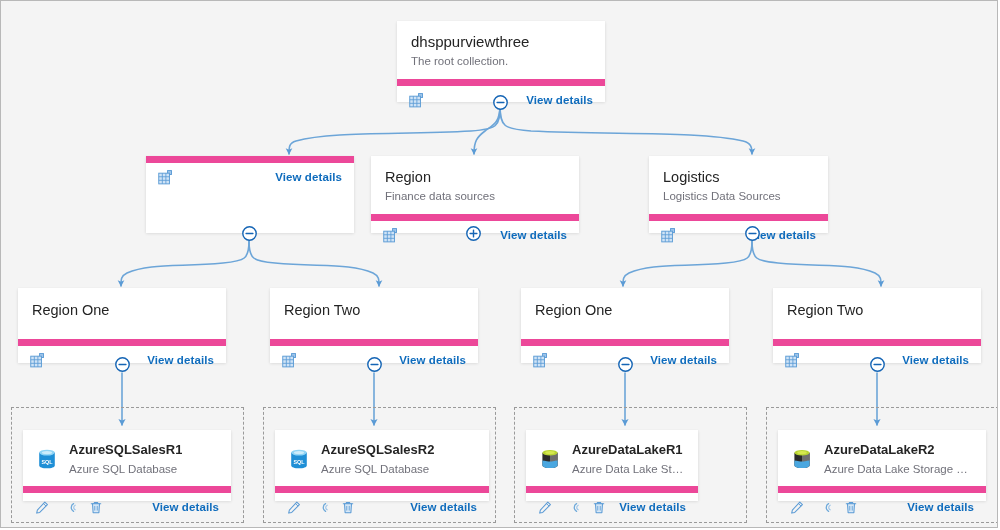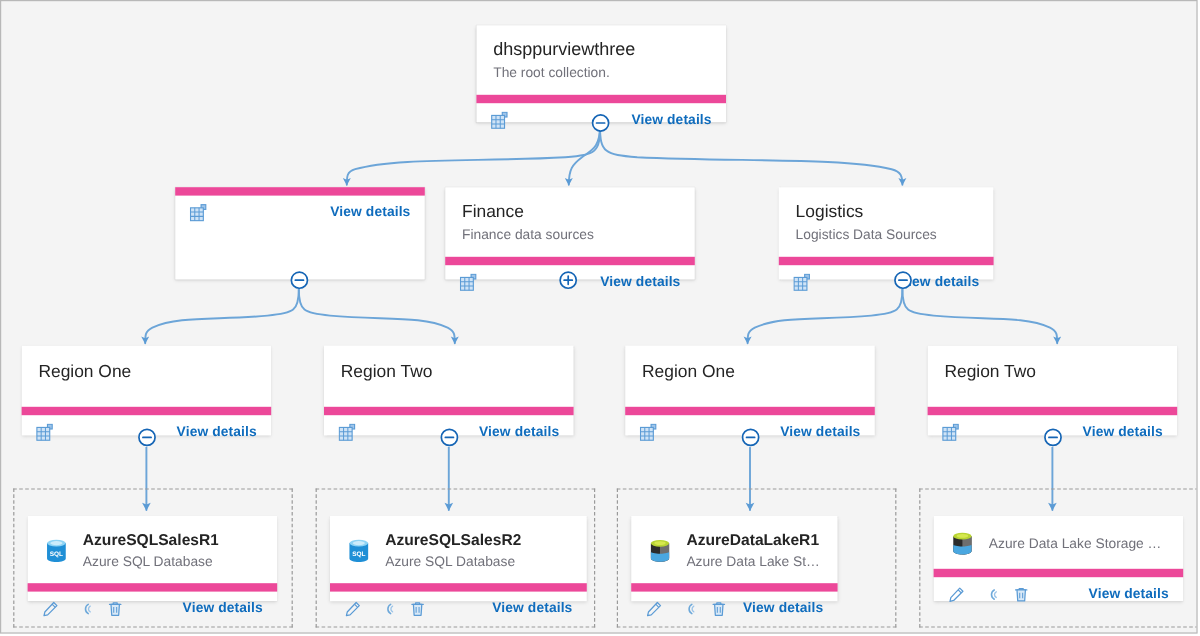--- a/index.html
+++ b/index.html
@@ -157,21 +157,21 @@
   </div>
   <div class="toggle" style="left:240px;top:224px;">
     <svg viewBox="0 0 18 18" xmlns="http://www.w3.org/2000/svg">
       <circle cx="9" cy="9" r="7.1" fill="#ffffff" stroke="#1565b5" stroke-width="1.5"></circle>
       <path d="M5.4 9 H12.6" stroke="#1565b5" stroke-width="1.5" stroke-linecap="round"></path>
     </svg>
   </div>
 
   <div class="card" style="left:370px;top:155px;width:208px;height:77px;">
     <div class="body">
-      <div class="title">Finance</div>
+      <div class="title">Region</div>
       <div class="subtitle">Finance data sources</div>
     </div>
     <div class="footer">
       <span>
         <svg class="grid-icon" viewBox="0 0 16 16" xmlns="http://www.w3.org/2000/svg">
           <rect x="10.2" y="0.6" width="4.2" height="4.2" fill="#9fc5ea" stroke="#5b9bd5" stroke-width="1"></rect>
           <rect x="0.8" y="3.4" width="11.4" height="11.4" fill="#cfe3f6" stroke="#5b9bd5" stroke-width="1"></rect>
           <path d="M4.6 3.4 V14.8 M8.4 3.4 V14.8 M0.8 7.2 H12.2 M0.8 11 H12.2" stroke="#5b9bd5" stroke-width="0.9"></path>
         </svg>
       </span>
@@ -440,20 +440,21 @@
       <span>
         <svg class="asset-icon" viewBox="0 0 24 24" xmlns="http://www.w3.org/2000/svg">
           <path d="M4.4 5.8 V18.2 C4.4 19.9 7.8 21.1 12 21.1 C16.2 21.1 19.6 19.9 19.6 18.2 V5.8 Z" fill="#2b2b2b"></path>
           <path d="M12 5.8 V21.1 C16.2 21.1 19.6 19.9 19.6 18.2 V5.8 Z" fill="#6e6e6e"></path>
           <path d="M4.4 13.2 C4.4 13.2 7.8 14.4 12 14.4 C16.2 14.4 19.6 13.2 19.6 13.2 V18.2 C19.6 19.9 16.2 21.1 12 21.1 C7.8 21.1 4.4 19.9 4.4 18.2 Z" fill="#4aa7e0"></path>
           <ellipse cx="12" cy="5.8" rx="7.6" ry="2.8" fill="#b8d432"></ellipse>
           <ellipse cx="12" cy="5.6" rx="4.8" ry="1.6" fill="#d6e84f"></ellipse>
         </svg>
       </span>
       <span class="txt">
+        <span class="title" style="display:block;">AzureDataLakeR2</span>
         <span class="subtitle" style="display:block;">Azure Data Lake Storage Gen2</span>
       </span>
     </div>
     <div class="footer">
       <span class="footicons">
         <span>
           <svg class="act-icon" viewBox="0 0 16 16" xmlns="http://www.w3.org/2000/svg">
             <path d="M11.2 1.8 L14.2 4.8 L5.4 13.6 L1.9 14.4 L2.7 10.9 Z" fill="none" stroke="#5b9bd5" stroke-width="1.2" stroke-linejoin="round"></path>
             <path d="M9.6 3.4 L12.6 6.4" stroke="#5b9bd5" stroke-width="1.1"></path>
           </svg>

